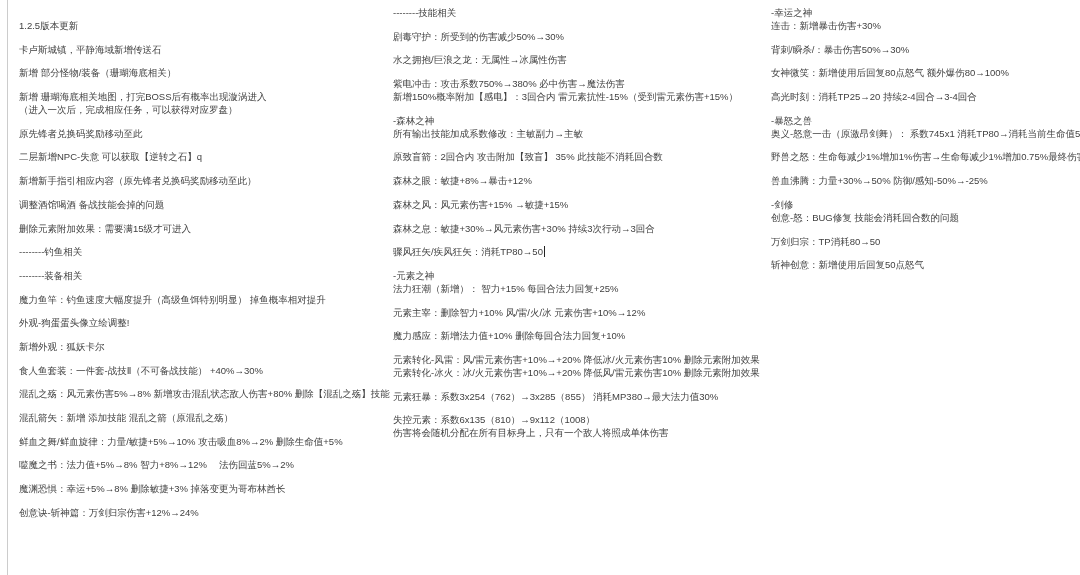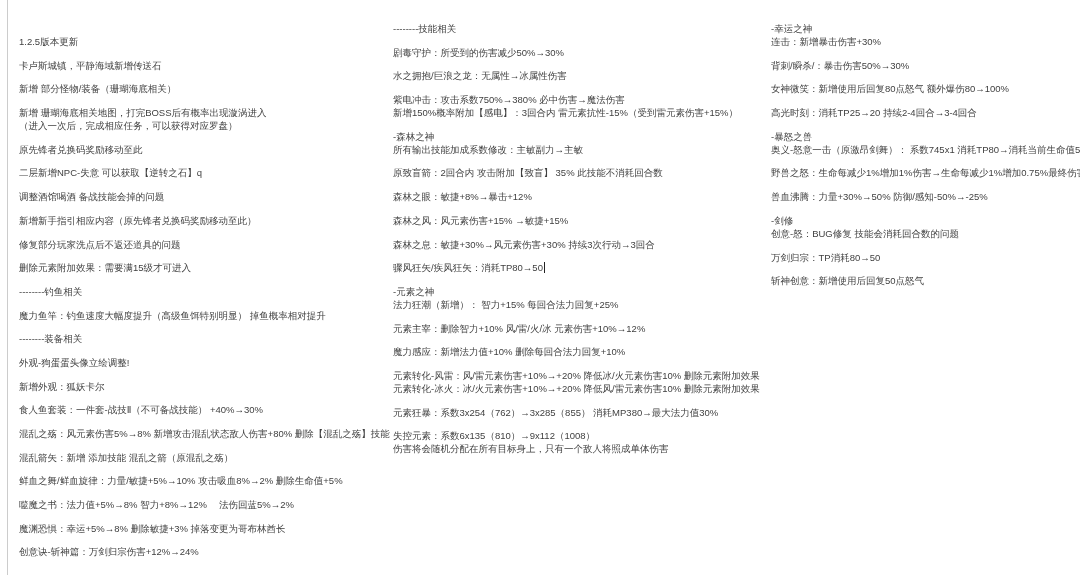--- a/index.html
+++ b/index.html
@@ -10,21 +10,21 @@
     color: #3f3f3f;
     overflow: hidden;
     position: relative;
   }
   .pane-border {
     position: absolute; left: 7px; top: 0;
     width: 1px; height: 575px;
     background: #cccccc;
   }
   .col {
-    position: absolute; top: 16px;
+    position: absolute; top: 0;
     font-size: 9.5px;
     line-height: 13px;
     white-space: nowrap;
     letter-spacing: 0;
   }
   .col-0 { left: 19px;  padding-top: 19px; }
   .col-1 { left: 393px; padding-top: 6px;  }
   .col-2 { left: 771px; padding-top: 6px;  }
   .para { margin: 0 0 10.7px 0; }
   .line { height: 13px; }
@@ -55,39 +55,36 @@
         <div class="line">新增 珊瑚海底相关地图，打完BOSS后有概率出现漩涡进入</div>
         <div class="line">（进入一次后，完成相应任务，可以获得对应罗盘）</div>
       </div>
       <div class="para">
         <div class="line">原先锋者兑换码奖励移动至此</div>
       </div>
       <div class="para">
         <div class="line">二层新增NPC-失意 可以获取【逆转之石】q</div>
       </div>
       <div class="para">
+        <div class="line">新增新手指引相应内容（原先锋者兑换码奖励移动至此）</div>
+      </div>
+      <div class="para">
         <div class="line">调整酒馆喝酒 备战技能会掉的问题</div>
       </div>
       <div class="para">
-        <div class="line">新增新手指引相应内容（原先锋者兑换码奖励移动至此）</div>
-      </div>
-      <div class="para">
-        <div class="line">修复部分玩家洗点后不返还道具的问题</div>
-      </div>
-      <div class="para">
         <div class="line">删除元素附加效果：需要满15级才可进入</div>
       </div>
       <div class="para">
         <div class="line">--------钓鱼相关</div>
       </div>
       <div class="para">
+        <div class="line">--------装备相关</div>
+      </div>
+      <div class="para">
         <div class="line">魔力鱼竿：钓鱼速度大幅度提升（高级鱼饵特别明显） 掉鱼概率相对提升</div>
-      </div>
-      <div class="para">
-        <div class="line">--------装备相关</div>
       </div>
       <div class="para">
         <div class="line">外观-狗蛋蛋头像立绘调整!</div>
       </div>
       <div class="para">
         <div class="line">新增外观：狐妖卡尔</div>
       </div>
       <div class="para">
         <div class="line">食人鱼套装：一件套-战技Ⅱ（不可备战技能） +40%→30%</div>
       </div>

